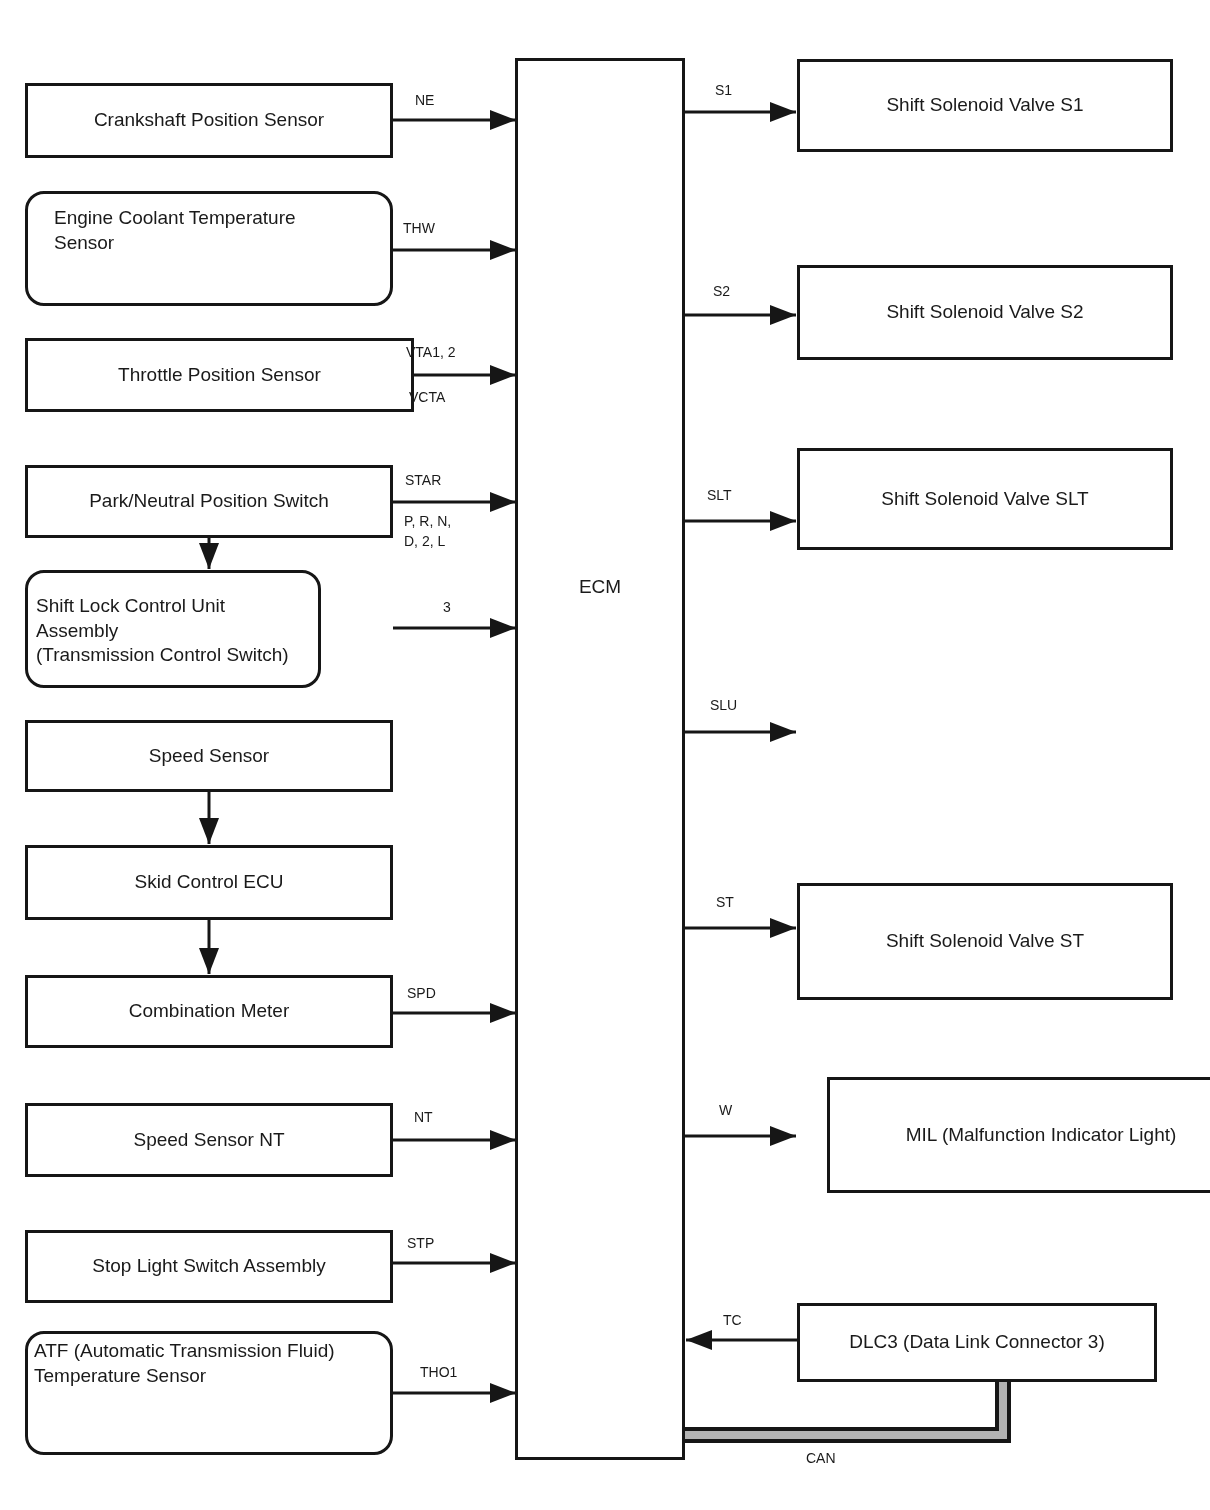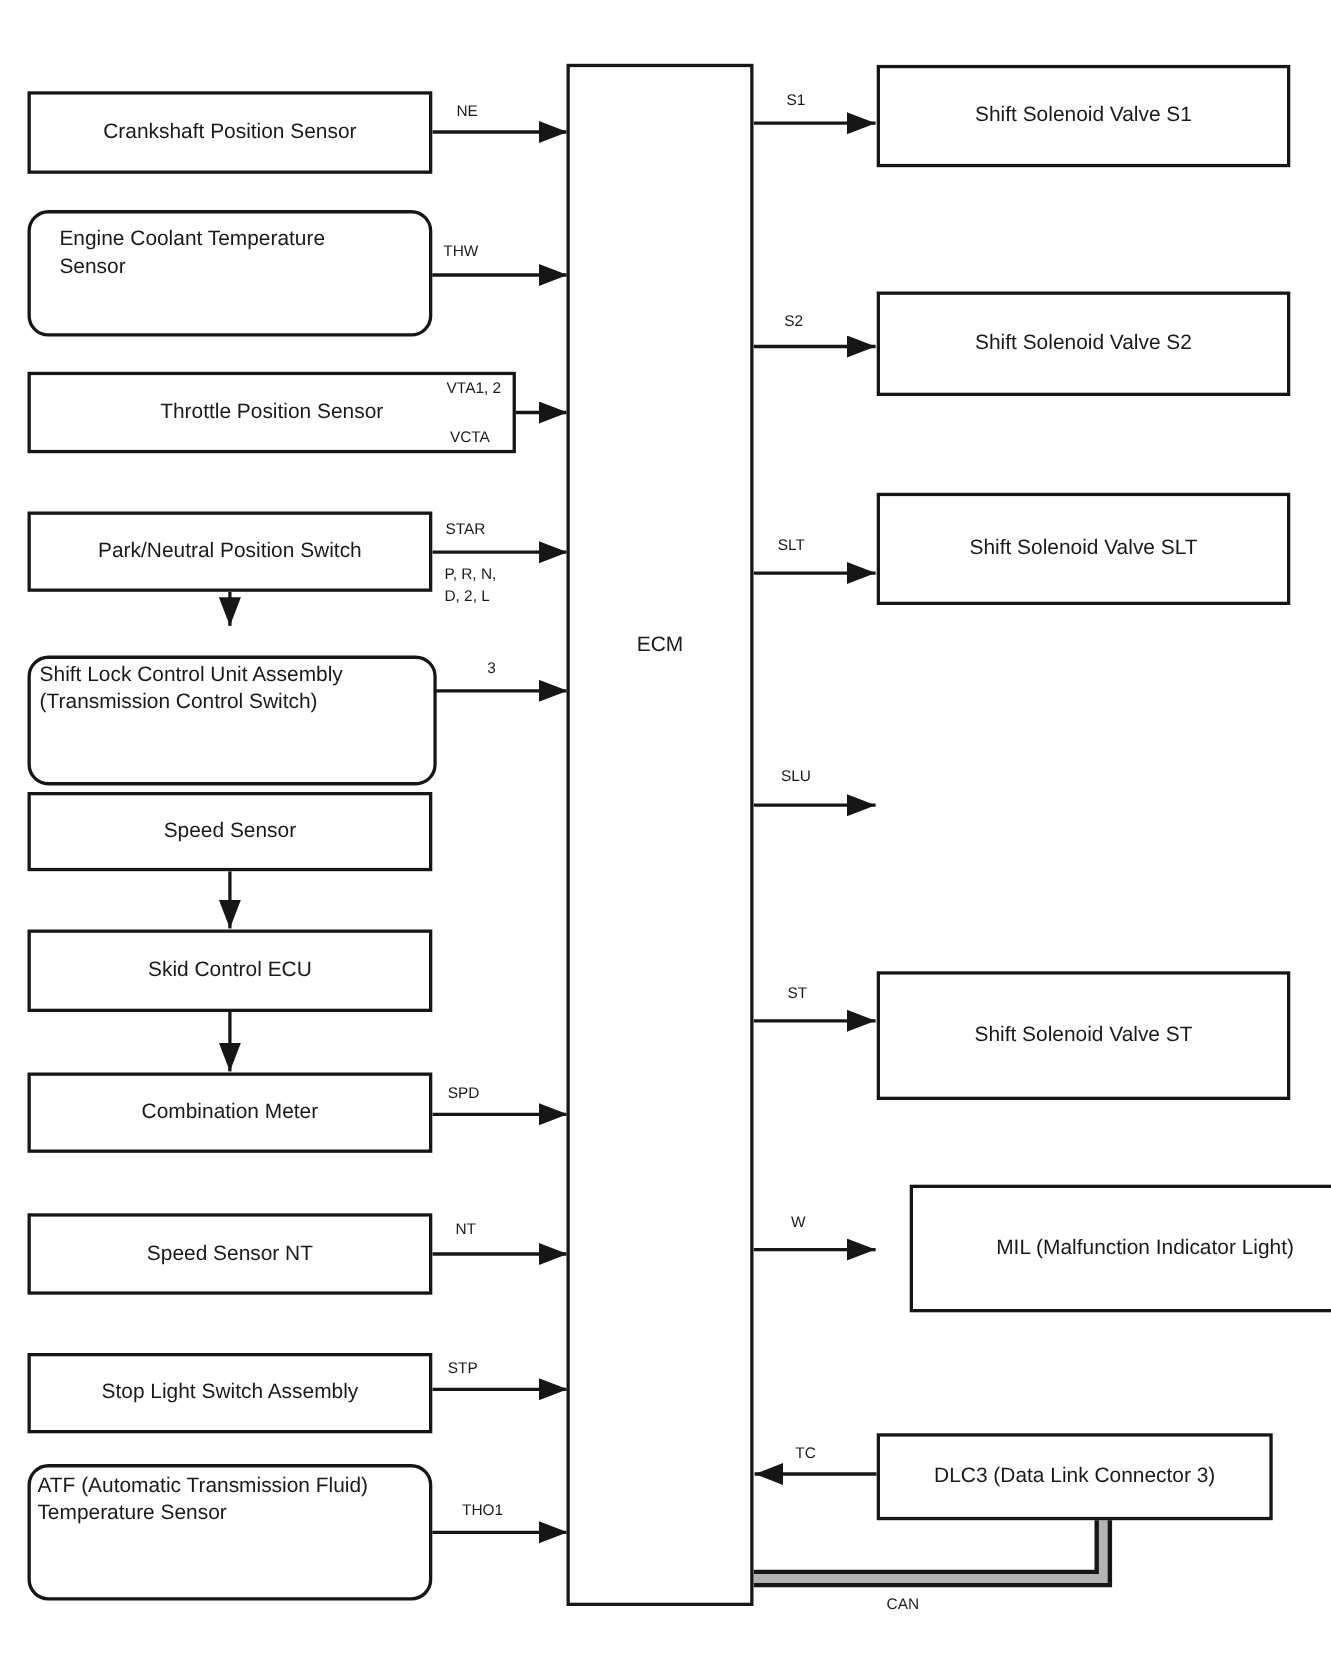--- a/index.html
+++ b/index.html
@@ -62,27 +62,27 @@
     </g>
   </svg>
 
   <div class="box" style="left:25px;top:83px;width:368px;height:75px">
     <span class="box-label">Crankshaft Position Sensor</span>
   </div>
   <div class="box tl" style="left:25px;top:191px;width:368px;height:115px;padding:12px 10px 10px 26px">
     <span class="box-label">Engine Coolant Temperature
 Sensor</span>
   </div>
-  <div class="box" style="left:25px;top:338px;width:444px;height:74px">
+  <div class="box" style="left:25px;top:338px;width:389px;height:74px">
     <span class="box-label">Throttle Position Sensor</span>
   </div>
   <div class="box" style="left:25px;top:465px;width:368px;height:73px">
     <span class="box-label">Park/Neutral Position Switch</span>
   </div>
-  <div class="box tl" style="left:25px;top:596px;width:372px;height:118px;padding:3px 8px">
+  <div class="box tl" style="left:25px;top:570px;width:296px;height:118px;padding:21px 8px">
     <span class="box-label">Shift Lock Control Unit Assembly
 (Transmission Control Switch)</span>
   </div>
   <div class="box" style="left:25px;top:720px;width:368px;height:72px">
     <span class="box-label">Speed Sensor</span>
   </div>
   <div class="box" style="left:25px;top:845px;width:368px;height:75px">
     <span class="box-label">Skid Control ECU</span>
   </div>
   <div class="box" style="left:25px;top:975px;width:368px;height:73px">

